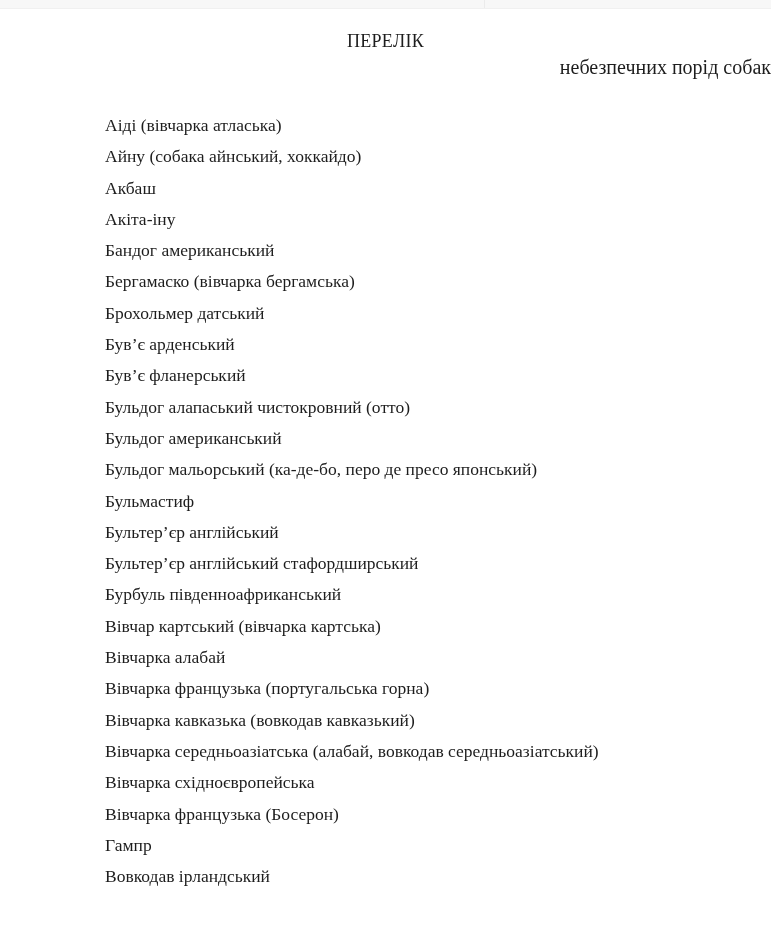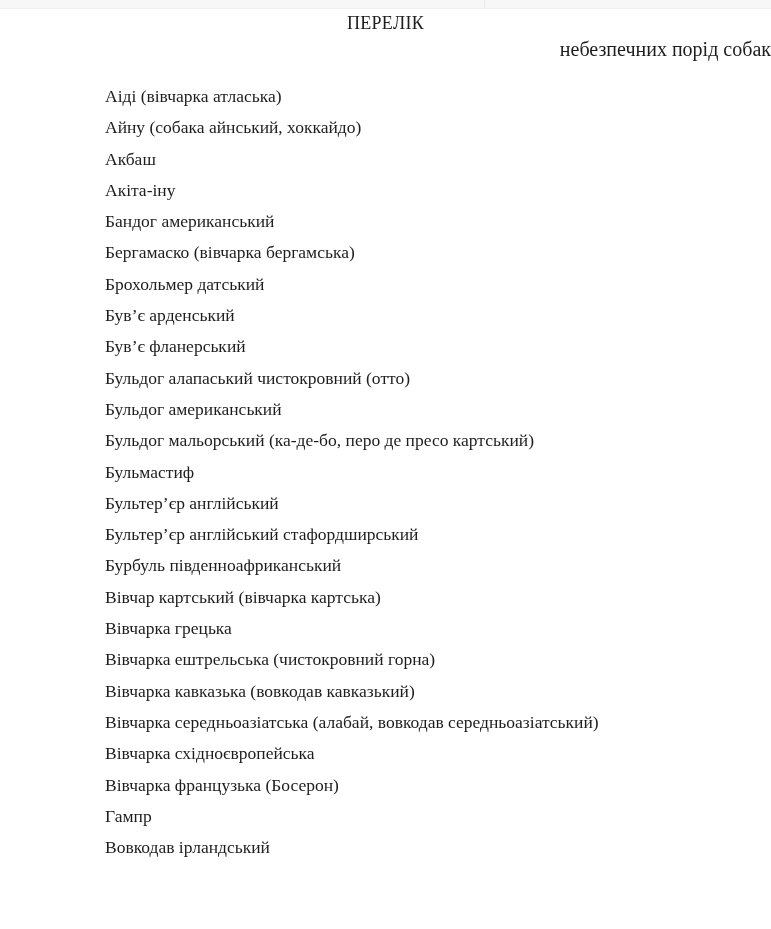--- a/index.html
+++ b/index.html
@@ -29,35 +29,35 @@
   }
   .top-strip .seam {
     position: absolute;
     left: 62.8%;
     top: 0;
     width: 1px;
     height: 100%;
     background: #ebebeb;
   }
   .doc-header {
-    margin-top: 1px;
+    margin-top: 19px;
     text-align: center;
   }
   .doc-title {
     font-size: 18px;
     line-height: 26px;
     letter-spacing: 0.3px;
   }
   .doc-subtitle {
     font-size: 20px;
     line-height: 26px;
     text-align: right;
   }
   .breed-list {
-    margin-top: 19px;
+    margin-top: 30px;
     padding-left: 105px;
     padding-right: 40px;
   }
   .list-item {
     height: 31.3px;
     line-height: 31.3px;
     font-size: 17.5px;
     white-space: nowrap;
   }
 </style>
@@ -90,36 +90,36 @@
       <div class="list-item">Брохольмер датський</div>
 
       <div class="list-item">Був’є арденський</div>
 
       <div class="list-item">Був’є фланерський</div>
 
       <div class="list-item">Бульдог алапаський чистокровний (отто)</div>
 
       <div class="list-item">Бульдог американський</div>
 
-      <div class="list-item">Бульдог мальорський (ка-де-бо, перо де пресо картський)</div>
+      <div class="list-item">Бульдог мальорський (ка-де-бо, перо де пресо японський)</div>
 
       <div class="list-item">Бульмастиф</div>
 
       <div class="list-item">Бультер’єр англійський</div>
 
       <div class="list-item">Бультер’єр англійський стафордширський</div>
 
       <div class="list-item">Бурбуль південноафриканський</div>
 
       <div class="list-item">Вівчар картський (вівчарка картська)</div>
 
 
-      <div class="list-item">Вівчарка грецька</div>
+      <div class="list-item">Вівчарка алабай</div>
 
-      <div class="list-item">Вівчарка ештрельська (чистокровний горна)</div>
+      <div class="list-item">Вівчарка французька (португальська горна)</div>
 
       <div class="list-item">Вівчарка кавказька (вовкодав кавказький)</div>
 
       <div class="list-item">Вівчарка середньоазіатська (алабай, вовкодав середньоазіатський)</div>
 
       <div class="list-item">Вівчарка східноєвропейська</div>
 
       <div class="list-item">Вівчарка французька (Босерон)</div>
 
       <div class="list-item">Гампр</div>

